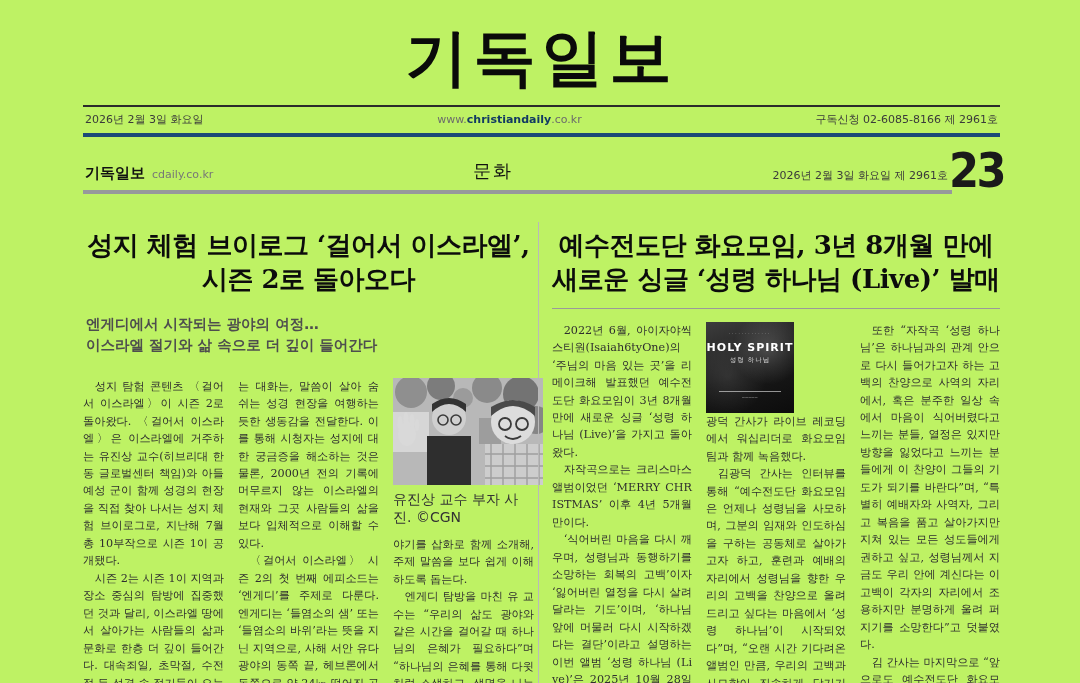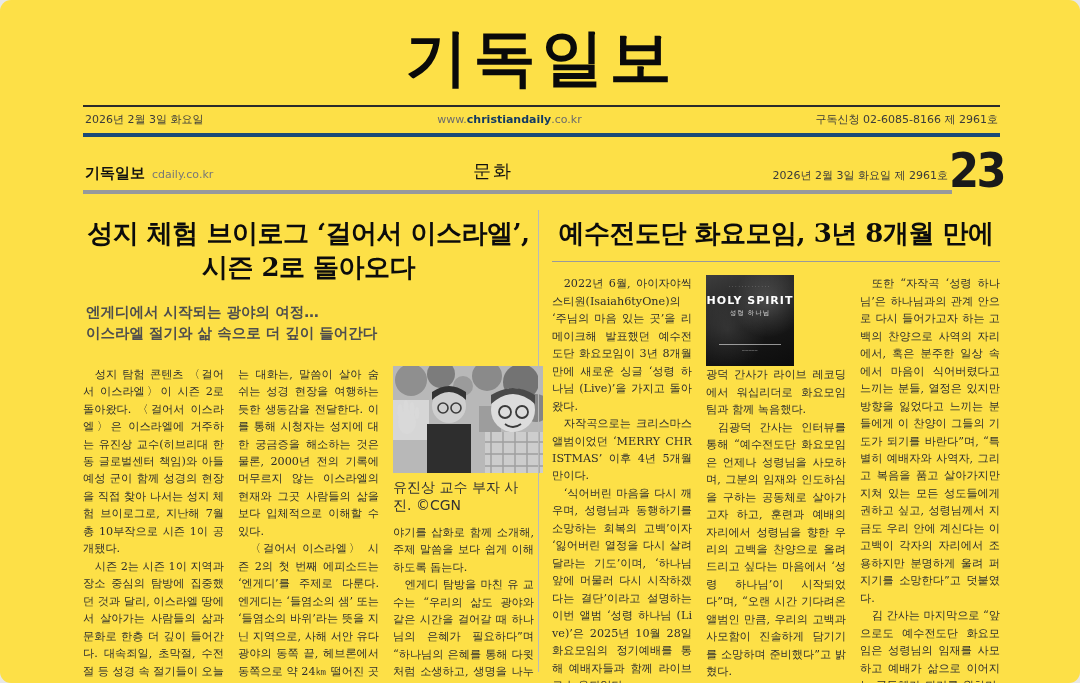--- a/index.html
+++ b/index.html
@@ -1,20 +1,20 @@
 <!DOCTYPE html>
 <html><head>
 <meta charset="utf-8">
 <style>
   * { margin:0; padding:0; box-sizing:border-box; }
   html,body { background:#e8e8e8; }
   .page {
     position:relative; width:1080px; height:683px; margin:0 auto;
-    background:#fde047; overflow:hidden;
-    font-family:"DejaVu Serif","Liberation Serif",serif; color:#222;border-radius:11px;
+    background:#bef264; overflow:hidden;
+    font-family:"DejaVu Serif","Liberation Serif",serif; color:#222;
   }
   .inner { position:absolute; left:83px; width:917px; }
 
   
   .masthead { top:0; }
   .masthead-title {
     text-align:center; font-size:62px; font-weight:900; color:#0a0a0a;
     letter-spacing:6px; padding-top:18px; line-height:1.3;
     font-family:"DejaVu Serif","Liberation Serif",serif;
   }
@@ -43,21 +43,21 @@
   .sb-section { font-size:18px; color:#111; letter-spacing:2px; font-family:Liberation Serif, serif; }
   .sb-edition { font-size:11px; color:#3a3a3a; }
   .section-rule { position:absolute; left:0; right:48px; top:38px; height:4px; background:#97999b; }
   .sb-page-number {
     position:absolute; right:-4px; top:-6px; font-size:48px; line-height:1;
     font-weight:600; color:#1a1a1a; letter-spacing:-3px; transform:scaleX(.9);
     transform-origin:right;
   }
 
   
-  .articles { top:210px; display:flex; position:absolute; height:462px; }
+  .articles { top:222px; display:flex; position:absolute; height:462px; }
   .left-article  { width:453px; padding-right:2px; }
   .article-divider { width:1px; background:#b9b9b9; margin-left:2px; }
   .right-article { flex:1; padding-left:13px; }
 
   .headline {
     text-align:center; font-size:26px; font-weight:700; color:#0c0c0c;
     line-height:1.32; letter-spacing:-0.5px;
   }
   .headline div { white-space:nowrap; }
   .left-article .headline { margin-top:6px; }
@@ -202,20 +202,21 @@
 
         </div>
       </div>
     </div>
 
     <div class="article-divider"></div>
 
     <div class="right-article">
       <div class="headline">
         <div>예수전도단 화요모임, 3년 8개월 만에</div>
+        <div>새로운 싱글 ‘성령 하나님 (Live)’ 발매</div>
       </div>
       <div class="headline-rule"></div>
       <div class="body-columns">
         <div class="col">
           <p>2022년 6월, 아이자야씩스티원(Isaiah6tyOne)의 ‘주님의 마음 있는 곳’을 리메이크해 발표했던 예수전도단 화요모임이 3년 8개월 만에 새로운 싱글 ‘성령 하나님 (Live)’을 가지고 돌아왔다.</p>
           <p>자작곡으로는 크리스마스 앨범이었던 ‘MERRY CHRISTMAS’ 이후 4년 5개월 만이다.</p>
           <p>‘식어버린 마음을 다시 깨우며, 성령님과 동행하기를 소망하는 회복의 고백’이자 ‘잃어버린 열정을 다시 살려 달라는 기도’이며, ‘하나님 앞에 머물러 다시 시작하겠다는 결단’이라고 설명하는 이번 앨범 ‘성령 하나님 (Live)’은 2025년 10월 28일 화요모임의 정기예배를 통해 예배자들과 함께 라이브로 녹음되었다.</p>
 
         </div>
         <div class="col">

